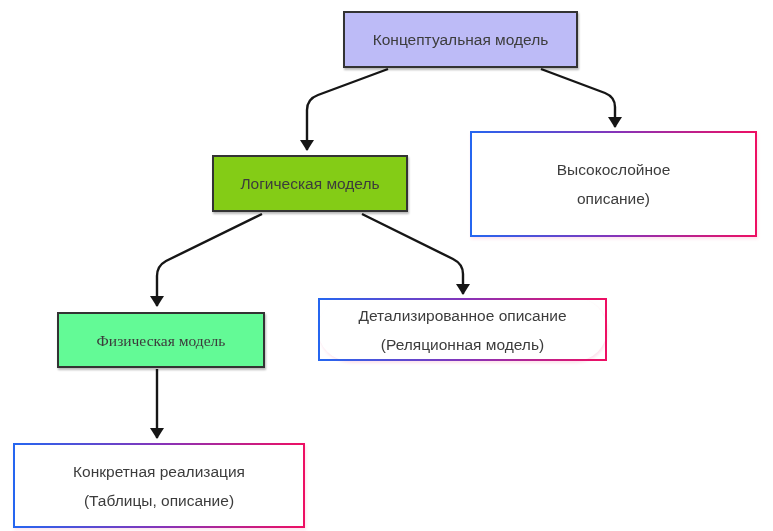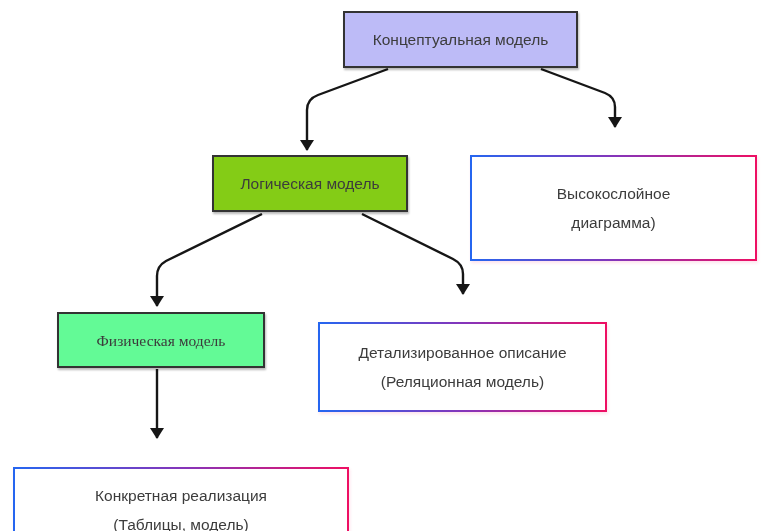--- a/index.html
+++ b/index.html
@@ -42,28 +42,27 @@
   .node .lbl { display: block; white-space: nowrap; }
   .solid {
     border: 2px solid var(--node-border);
     box-shadow: 1px 2px 2px rgba(0,0,0,0.28);
   }
   .gradient {
     background: #ffffff;
     border: 2.5px solid;
     border-image: linear-gradient(90deg, var(--gb-start) 0%, var(--gb-mid) 52%, var(--gb-end) 100%) 1;
     box-shadow: 1px 2px 3px rgba(237,17,100,0.12);
-    margin-top: 24px;
   }
   .n-conceptual { left: 343px; top: 11px;  width: 235px; height: 57px; }
   .n-logical    { left: 212px; top: 155px; width: 196px; height: 57px; }
   .n-er         { left: 470px; top: 131px; width: 287px; height: 106px; }
   .n-physical   { left: 57px;  top: 312px; width: 208px; height: 56px; font-family: Liberation Serif, serif; }
-  .n-detail     { left: 318px; top: 298px; width: 289px; height: 90px; }
-  .n-concrete   { left: 13px;  top: 443px; width: 336px; height: 85px; }
+  .n-detail     { left: 318px; top: 298px; width: 289px; height: 63px; border-radius: 32px; }
+  .n-concrete   { left: 13px;  top: 443px; width: 292px; height: 85px; }
 </style>
 </head>
 <body>
 
 <div class="canvas">
 
   <svg class="edges" viewBox="0 0 773 531" xmlns="http://www.w3.org/2000/svg">
     <defs>
       <marker id="ah" markerUnits="userSpaceOnUse" markerWidth="11" markerHeight="14" viewBox="0 0 11 14" refX="10" refY="7" orient="auto">
         <polygon class="ah" points="0,0 11,7 0,14"></polygon>
@@ -79,30 +78,30 @@
   <div class="node solid n-conceptual" style="background: rgb(189, 187, 247);">
     <span class="lbl">Концептуальная модель</span>
   </div>
 
   <div class="node solid n-logical" style="background: #84cc16;">
     <span class="lbl">Логическая модель</span>
   </div>
 
   <div class="node gradient n-er">
     <span class="lbl">Высокослойное</span>
-    <span class="lbl">диаграмма)</span>
+    <span class="lbl">описание)</span>
   </div>
 
   <div class="node solid n-physical" style="background: rgb(99, 250, 150);">
     <span class="lbl">Физическая модель</span>
   </div>
 
   <div class="node gradient n-detail">
     <span class="lbl">Детализированное описание</span>
     <span class="lbl">(Реляционная модель)</span>
   </div>
 
   <div class="node gradient n-concrete">
     <span class="lbl">Конкретная реализация</span>
-    <span class="lbl">(Таблицы, модель)</span>
+    <span class="lbl">(Таблицы, описание)</span>
   </div>
 
 </div>
 
 </body></html>

